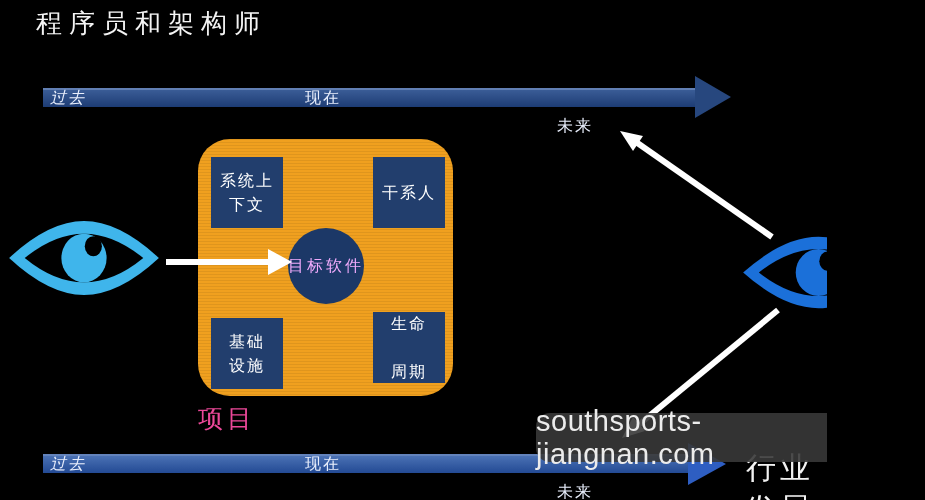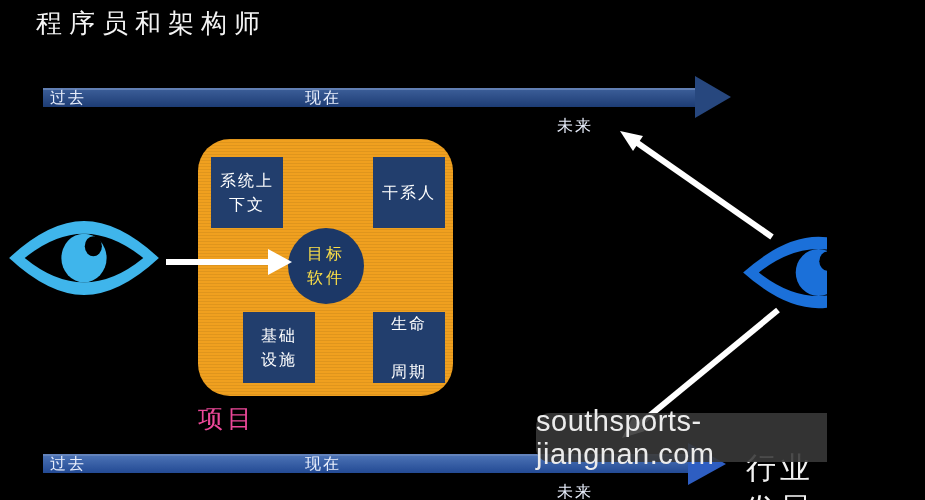--- a/index.html
+++ b/index.html
@@ -16,41 +16,41 @@
   }
   
   .tl-bar{position:absolute;height:17px;border-top:2px solid rgba(120,150,200,.75);}
   .tl-bar.top{left:43px;top:88px;width:652px;background:linear-gradient(#3a5c96,var(--top-bar));}
   .tl-bar.bottom{left:43px;top:454px;width:645px;background:linear-gradient(#4a71b4,var(--bottom-bar));}
   .tl-head{position:absolute;width:0;height:0;border-top:21px solid transparent;border-bottom:21px solid transparent;}
   .tl-head.top{left:695px;top:76px;border-left:36px solid var(--top-head);}
   .tl-head.bottom{left:688px;top:443px;border-left:38px solid var(--bottom-head);}
   .tl-label{position:absolute;font-size:16px;letter-spacing:2px;color:#e8eefc;}
   .tl-label.r1{top:88px;} .tl-label.r2{top:454px;}
-  .tl-label.c1{left:50px;} .tl-label.c2{left:305px;} .tl-label.c3{left:557px;margin-top:28px;}
+  .tl-label.c1{left:50px;font-style:italic;} .tl-label.c2{left:305px;} .tl-label.c3{left:557px;margin-top:28px;}
   .tl-caption{position:absolute;font-size:27px;letter-spacing:4px;color:#f2f2f2;font-weight:400;}
   .tl-caption.top{left:746px;top:80px;}
   .tl-caption.bottom{left:746px;top:448px;font-size:30px;}
   
   .panel{
     position:absolute;left:198px;top:139px;width:255px;height:257px;
     border-radius:32px;background:var(--orange);
     background-image:repeating-linear-gradient(180deg,rgba(0,0,0,.07) 0 1px,transparent 1px 3px);
   }
   .cell{
     position:absolute;width:72px;height:71px;background:var(--navy);
     display:flex;flex-direction:column;align-items:center;justify-content:center;
     font-size:16px;letter-spacing:2px;line-height:1.45;color:#fff;text-align:center;font-weight:500;
   }
   .cell.tl{left:13px;top:18px;} .cell.tr{left:175px;top:18px;}
-  .cell.bl{left:13px;top:173px;margin-left:32px;} .cell.br{left:175px;top:173px;justify-content:space-between;}
+  .cell.bl{left:13px;top:179px;} .cell.br{left:175px;top:173px;justify-content:space-between;}
   .circle{
     position:absolute;left:90px;top:89px;width:76px;height:76px;border-radius:50%;
-    background:#1c3867;display:flex;flex-direction:column;align-items:center;justify-content:center;
-    font-size:16px;letter-spacing:3px;line-height:1.5;color:#fde047;font-weight:500;text-align:center;
+    background:#1c3867;display:flex;flex-direction:row;align-items:center;justify-content:center;
+    font-size:16px;letter-spacing:3px;line-height:1.5;color:#f0abfc;font-weight:500;text-align:center;
   }
   .panel-caption{
     position:absolute;left:198px;top:402px;width:255px;text-align:left;
     font-size:25px;letter-spacing:4px;color:#ec4899;
   }
   
   .eye{position:absolute;}
   .eye.left{left:6px;top:216px;width:156px;height:84px;}
   .eye.right{left:740px;top:232px;width:157px;height:81px;}
   

